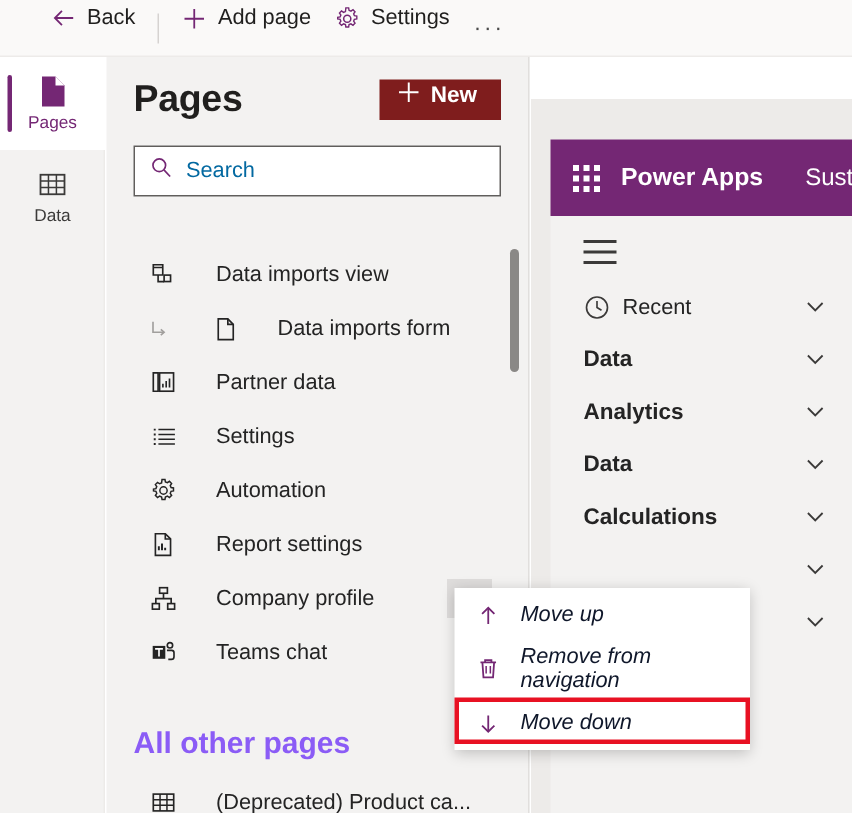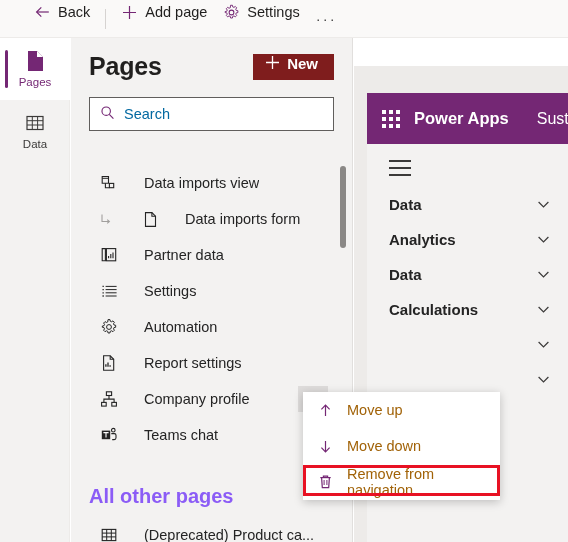--- a/index.html
+++ b/index.html
@@ -121,21 +121,21 @@
   .nrow.hdr .n-lbl { font-weight:bold; font-size:15px; }
   .nrow .chev { color:#3b3a39; display:flex; align-items:center; }
 
   
   .ctxmenu {
     position:absolute; left:303px; top:392px; width:197px; height:108px;
     background:#ffffff; box-shadow:0 2px 9px rgba(0,0,0,.22); z-index:20;
   }
   .mrow {
     display:flex; align-items:center; gap:13px;
-    height:36px; padding-left:14px; font-size:14.5px; color:#a16207; cursor:pointer;
+    height:36px; padding-left:14px; font-size:14.5px; color:#0f172a; cursor:pointer;font-style:italic;
   }
   .mrow .m-ico { width:17px; display:flex; align-items:center; justify-content:center; color:#742774; flex-shrink:0; }
   .redbox {
     position:absolute; left:303px; top:465px; width:197px; height:31px;
     border:3px solid #e81123; z-index:30; pointer-events:none;
   }
 </style>
 </head>
 <body>
 
@@ -352,20 +352,34 @@
         <span class="pv-div"></span>
         <span class="pv-app">Susta</span>
       </div>
 
       <div class="hamb">
         <span></span>
         <span></span>
         <span></span>
       </div>
 
+      <div class="nrow">
+        <span class="n-ico">
+          <svg width="18" height="18" viewBox="0 0 18 18">
+              <circle cx="9" cy="9" r="7" fill="none" stroke="#3b3a39" stroke-width="1.1"></circle>
+              <path d="M9 4.6V9l3 1.8" fill="none" stroke="#3b3a39" stroke-width="1.1"></path>
+            </svg>
+        </span>
+        <span class="n-lbl">Recent</span>
+        <span class="chev">
+          <svg width="17" height="17" viewBox="0 0 17 17">
+              <path d="M3.6 6 8.5 11 13.4 6" fill="none" stroke="#3b3a39" stroke-width="1.2"></path>
+            </svg>
+        </span>
+      </div>
 
 
       <div class="nrow hdr">
         <span class="n-lbl">Data</span>
         <span class="chev">
           <svg width="17" height="17" viewBox="0 0 17 17">
               <path d="M3.6 6 8.5 11 13.4 6" fill="none" stroke="#3b3a39" stroke-width="1.2"></path>
             </svg>
         </span>
       </div>
@@ -419,38 +433,38 @@
 
   <div class="ctxmenu">
     <div class="mrow">
       <span class="m-ico">
         <svg width="15" height="15" viewBox="0 0 15 15">
             <path d="M7.5 13V2.3" stroke="#742774" stroke-width="1.2"></path>
             <path d="M3.4 6.3 7.5 2.2l4.1 4.1" fill="none" stroke="#742774" stroke-width="1.2"></path>
           </svg>
       </span>
       <span>Move up</span>
-    </div>
-    <div class="mrow">
-      <span class="m-ico">
-        <svg width="15" height="15" viewBox="0 0 15 15">
-            <path d="M7.5 2v10.7" stroke="#742774" stroke-width="1.2"></path>
-            <path d="M3.4 8.7l4.1 4.1 4.1-4.1" fill="none" stroke="#742774" stroke-width="1.2"></path>
-          </svg>
-      </span>
-      <span>Move down</span>
     </div>
     <div class="mrow">
       <span class="m-ico">
         <svg width="15" height="16" viewBox="0 0 15 16">
             <path d="M2.3 3.6h10.4" stroke="#742774" stroke-width="1.2"></path>
             <path d="M5.4 3.6V2.1h4.2v1.5" fill="none" stroke="#742774" stroke-width="1.2"></path>
             <path d="M3.6 3.6l.7 10h6.4l.7-10" fill="none" stroke="#742774" stroke-width="1.2"></path>
             <path d="M6.1 6v5M8.9 6v5" stroke="#742774" stroke-width="1"></path>
           </svg>
       </span>
       <span>Remove from navigation</span>
     </div>
+    <div class="mrow">
+      <span class="m-ico">
+        <svg width="15" height="15" viewBox="0 0 15 15">
+            <path d="M7.5 2v10.7" stroke="#742774" stroke-width="1.2"></path>
+            <path d="M3.4 8.7l4.1 4.1 4.1-4.1" fill="none" stroke="#742774" stroke-width="1.2"></path>
+          </svg>
+      </span>
+      <span>Move down</span>
+    </div>
   </div>
 
   <div class="redbox"></div>
 
 </div>
 
 </body></html>

